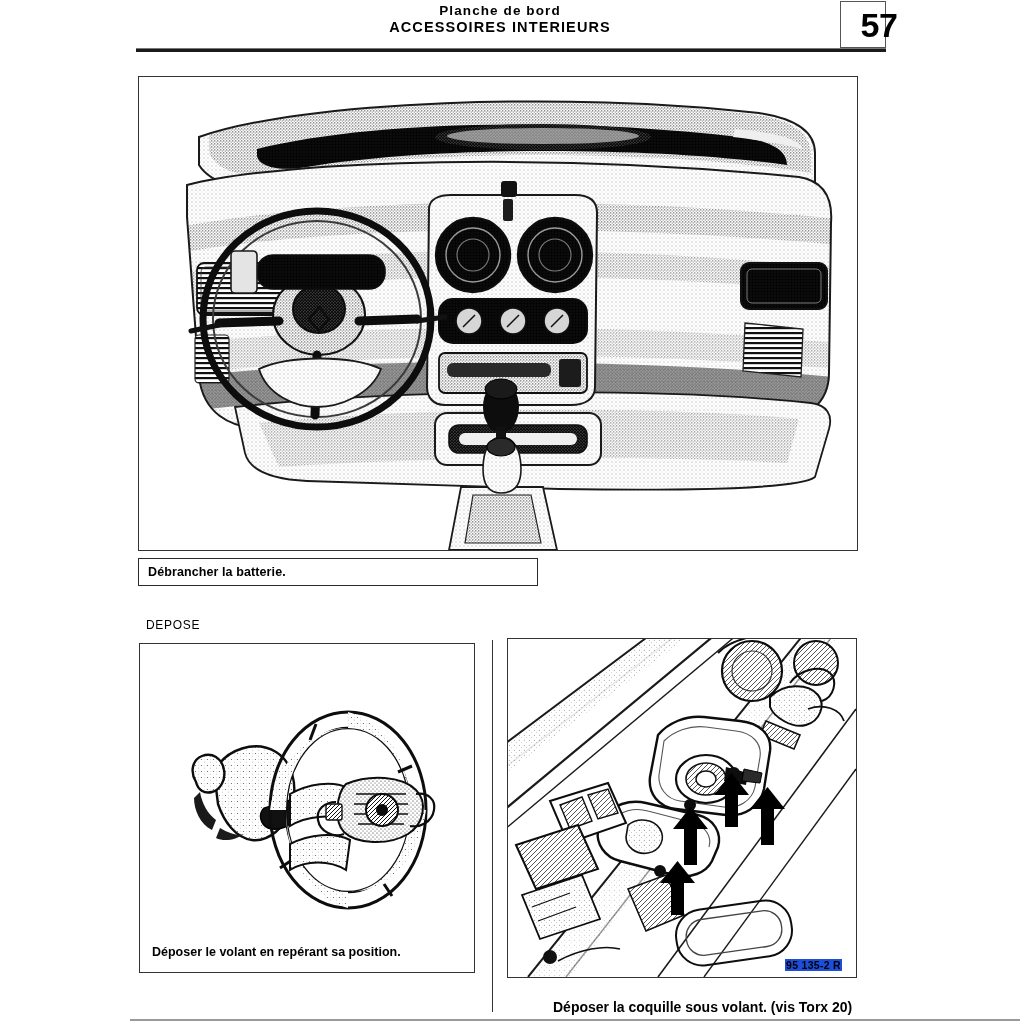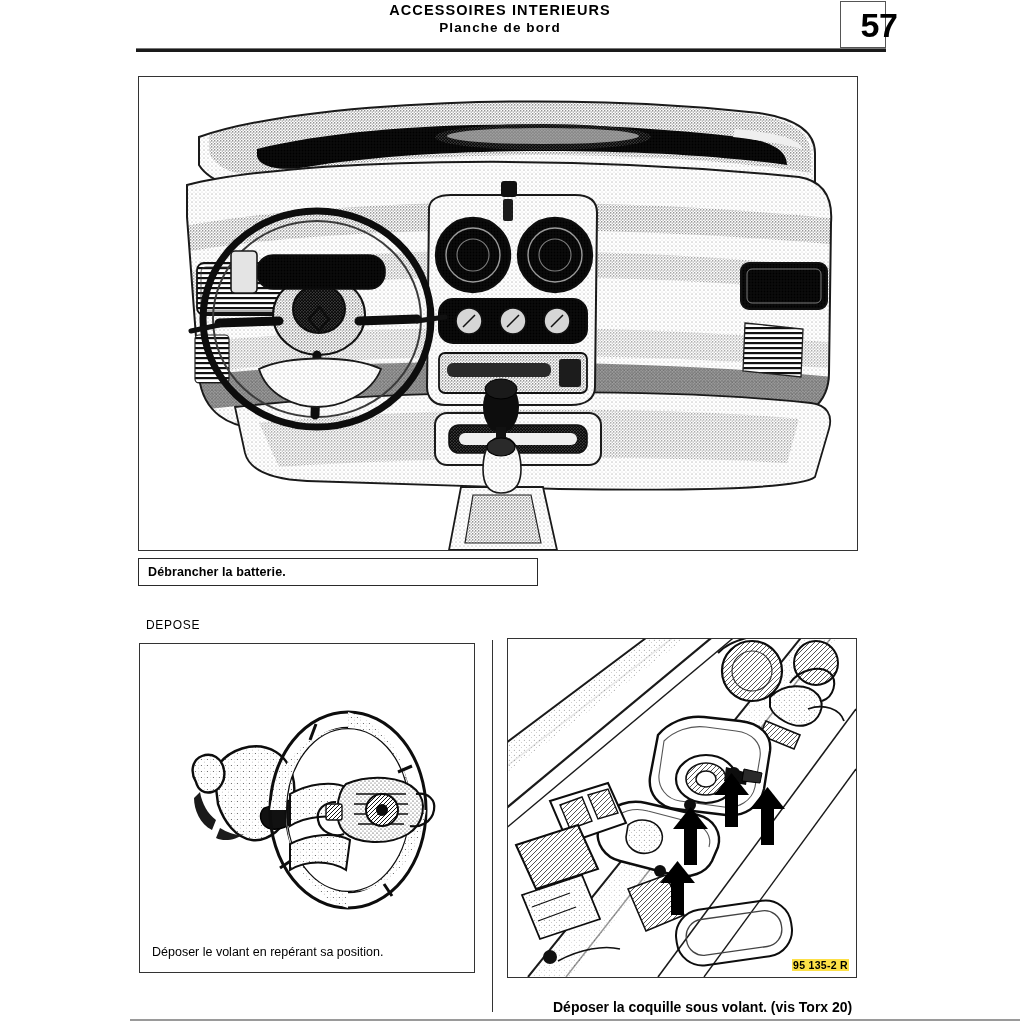--- a/index.html
+++ b/index.html
@@ -144,36 +144,36 @@
     position: absolute;
     left: 492px;
     top: 640px;
     width: 1.4px;
     height: 372px;
     background: #333;
   }
 
   #figure-ref-code {
     position: absolute;
-    right: 7px;
+    right: 14px;
     bottom: 6px;
     font-size: 10.5px;
     font-weight: bold;
     letter-spacing: 0.3px;
-    background: #fde047;
+    background: #1d4ed8;
     padding: 0 1px;
   }
 
   
   #caption-left {
     position: absolute;
     left: 152px;
     top: 945px;
     font-size: 12.5px;
-    font-weight: 400;
+    font-weight: 700;
     white-space: nowrap;
   }
   #caption-right {
     position: absolute;
     left: 553px;
     top: 999px;
     font-size: 14px;
     font-weight: 600;
     white-space: nowrap;
   }
@@ -185,22 +185,22 @@
     height: 2px;
     background: #9a9a9a;
   }
 </style>
 </head>
 <body>
 
 <div id="header">
 
   <div id="header-title-block">
+    <div id="header-title-sub">Planche  de  bord</div>
     <div id="header-title-main">ACCESSOIRES  INTERIEURS</div>
-    <div id="header-title-sub">Planche  de  bord</div>
   </div>
 
   <div id="page-number-box">
     <span id="page-number-text">57</span>
   </div>
 
   <div id="header-rule"></div>
 </div>
 
 <div id="main-figure-frame">

